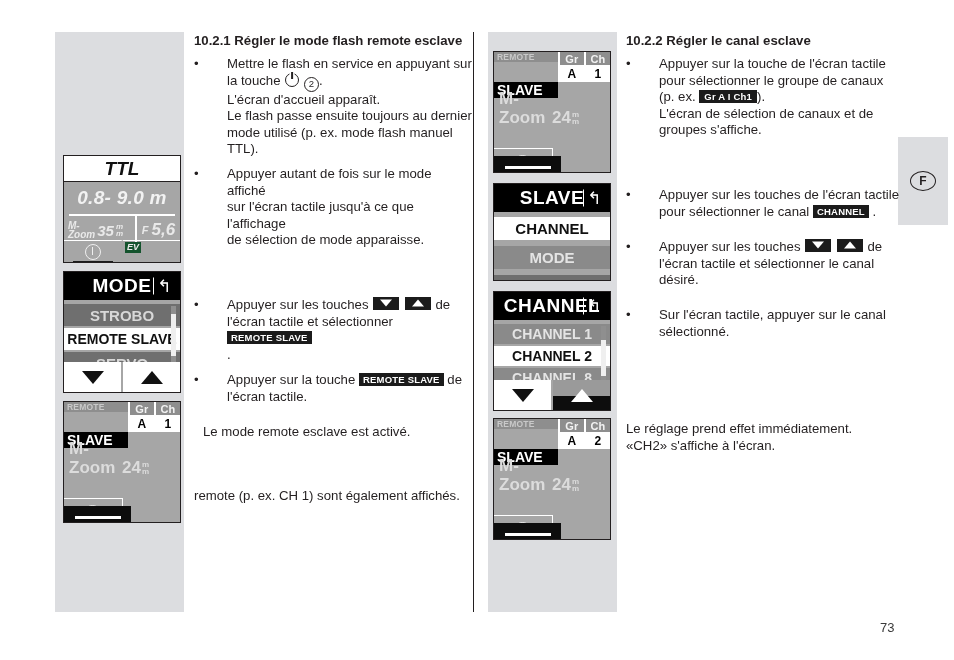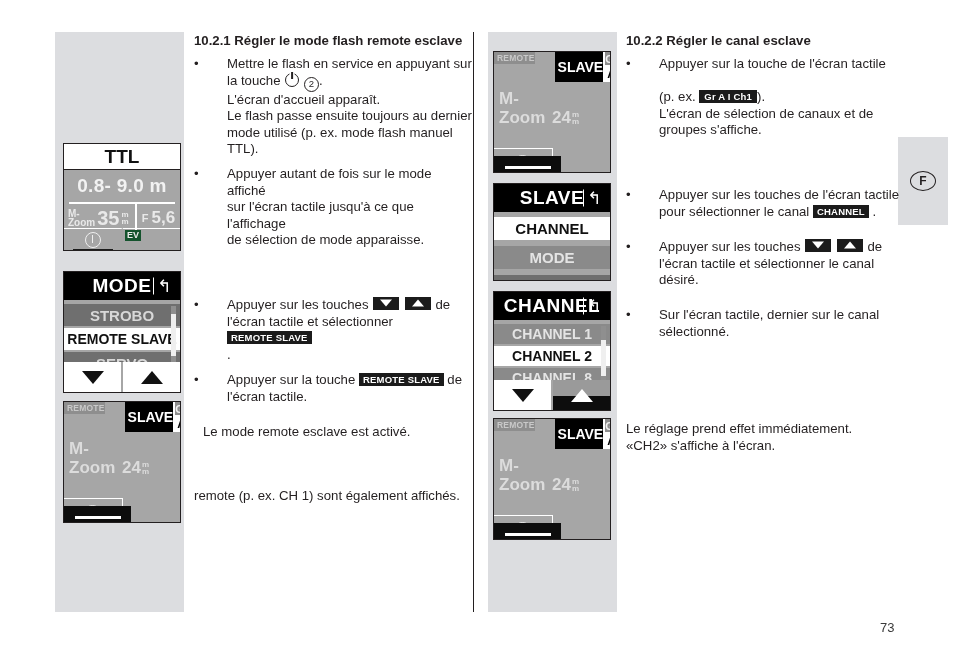--- a/index.html
+++ b/index.html
@@ -88,38 +88,38 @@
     flex:1;display:flex;align-items:center;justify-content:center;
   }
   .arrow-btn.white{background:#fff;}
   .arrow-btn.grey{background:#9a9a9a;}
   .tri-down,.tri-up{width:0;height:0;border-left:11px solid transparent;border-right:11px solid transparent;}
   .tri-down{border-top:13px solid currentColor;}
   .tri-up{border-bottom:13px solid currentColor;}
   .sep-v{width:2px;background:#a6a6a6;}
 
   
-  #lcd-ttl{left:63px;top:143px;width:118px;height:108px;background:#a6a6a6;}
+  #lcd-ttl{left:63px;top:155px;width:118px;height:108px;background:#a6a6a6;font-style:italic;}
   #lcd-ttl .ttl-head{
     background:#fff;color:#111;height:26px;
     display:flex;align-items:center;justify-content:center;
     font-weight:bold;font-size:19px;border-bottom:1.5px solid #231f20;
   }
   #lcd-ttl .dist{
     height:32px;display:flex;align-items:center;justify-content:center;
     color:#f2f2f2;font-size:19px;font-weight:bold;letter-spacing:.3px;
   }
   #lcd-ttl .midline{height:2px;background:#fff;margin:0 5px;}
   #lcd-ttl .params{display:flex;height:28px;color:#e9e9e9;}
   #lcd-ttl .p-left{
     flex:1.55;display:flex;align-items:center;gap:2px;padding-left:4px;
     font-size:12px;font-weight:bold;border-right:2px solid #fff;
   }
   #lcd-ttl .mz{line-height:9px;font-size:10px;font-weight:bold;text-align:left;}
-  #lcd-ttl .zoomval{font-size:20px;font-weight:bold;}
+  #lcd-ttl .zoomval{font-size:15px;font-weight:bold;}
   #lcd-ttl .unit{font-size:8px;line-height:7px;font-weight:bold;}
   #lcd-ttl .p-right{
     flex:1;display:flex;align-items:center;justify-content:center;gap:3px;
   }
   #lcd-ttl .f-lbl{font-size:11px;font-weight:bold;}
   #lcd-ttl .f-val{font-size:17px;font-weight:bold;}
   #lcd-ttl .footer{position:absolute;left:0;right:0;bottom:0;height:22px;display:flex;}
   #lcd-ttl .f-cell{
     flex:1;position:relative;display:flex;align-items:center;justify-content:center;
     border-top:1.5px solid #fff;
@@ -144,21 +144,21 @@
   #lcd-mode .list{position:relative;padding-top:4px;}
   #lcd-mode .row{height:22px;margin-bottom:2px;}
   #lcd-mode .row.sel{font-size:14px;}
 
   
   .lcd-slave{width:118px;height:122px;}
   #lcd-slave-1{left:63px;top:401px;}
   #lcd-slave-2{left:493px;top:51px;}
   #lcd-slave-3{left:493px;top:418px;}
   .lcd-slave .hdr{display:flex;height:30px;}
-  .lcd-slave .hdr-left{flex:1.45;display:flex;flex-direction:row;gap:20px;}
+  .lcd-slave .hdr-left{flex:1.45;display:flex;flex-direction:column;gap:20px;}
   .lcd-slave .rem{
     background:#8e8e8e;color:#c9c9c9;font-size:8.5px;font-weight:bold;
     height:12px;display:flex;align-items:center;padding-left:3px;letter-spacing:.2px;
   }
   .lcd-slave .slv{
     background:#000;color:#fff;font-size:14px;font-weight:bold;flex:1;
     display:flex;align-items:center;padding-left:3px;
   }
   .lcd-slave .gc{
     flex:.55;display:flex;flex-direction:column;border-left:2px solid #fff;
@@ -539,21 +539,21 @@
     </div>
   </div>
 
   <div class="textcol" id="text-col-2">
     <div class="sec-title">10.2.2 Régler le canal esclave</div>
 
     <div class="bullet">
       <span class="dot">•</span>
       <span class="btxt">
         <span>Appuyer sur la touche de l'écran tactile</span><br>
-        <br>
+        <span>pour sélectionner le groupe de canaux</span><br>
         <span>(p. ex.</span>
         <span class="badge wide">Gr A I Ch1</span><span>).</span><br>
         <span>L'écran de sélection de canaux et de</span><br>
         <span>groupes s'affiche.</span>
       </span>
     </div>
 
     <div class="spacer-lg"></div>
 
     <div class="bullet">
@@ -578,21 +578,21 @@
         <span>l'écran tactile et sélectionner le canal</span><br>
         <span>désiré.</span>
       </span>
     </div>
 
     <div class="spacer-sm"></div>
 
     <div class="bullet">
       <span class="dot">•</span>
       <span class="btxt">
-        <span>Sur l'écran tactile, dernier sur le canal</span><br>
+        <span>Sur l'écran tactile, appuyer sur le canal</span><br>
         <span>sélectionné.</span>
       </span>
     </div>
 
     <div style="height:72px"></div>
 
     <div class="plain">
       <span>Le réglage prend effet immédiatement.</span><br>
       <span>«CH2» s'affiche à l'écran.</span>
     </div>

